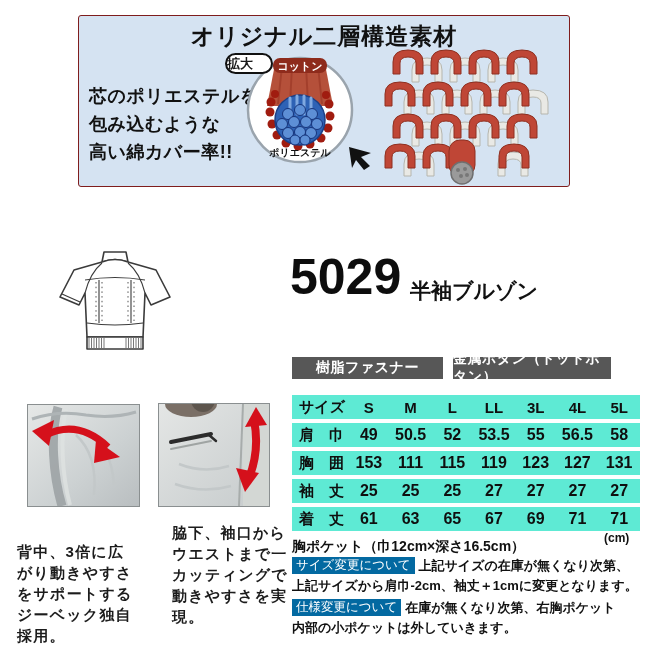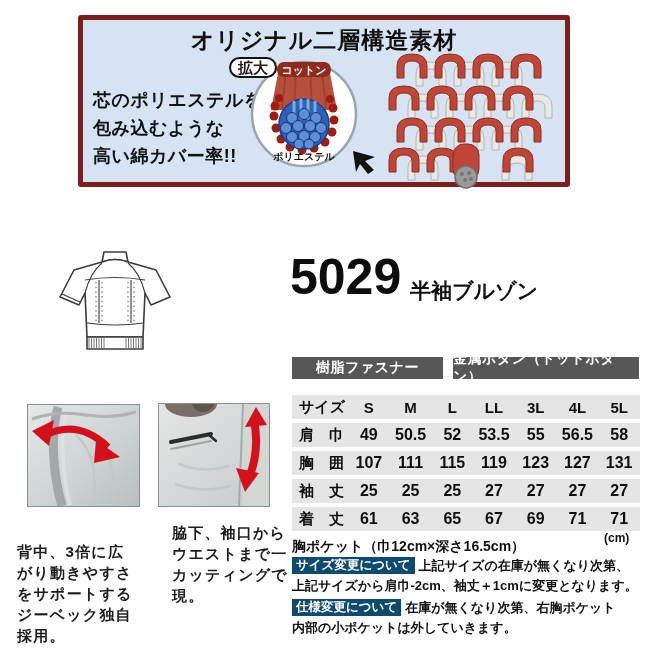--- a/index.html
+++ b/index.html
@@ -2,62 +2,62 @@
 <html><head>
 <meta charset="utf-8">
 <style>
   * { margin:0; padding:0; box-sizing:border-box; }
   html,body { background:#fff; }
   body { font-family:"Liberation Sans","DejaVu Sans",sans-serif; color:#1a1a1a; }
   #page { position:relative; width:650px; height:650px; background:#fff; overflow:hidden; }
 
   
   .banner { position:absolute; left:78px; top:15px; width:492px; height:172px;
-            background:#d5e3f2; border:5px solid #7f1d1d; border-radius:3px; }
+            background:#d5e3f2; border:1px solid #7f1d1d; border-radius:3px; }
   .banner-title { position:absolute; left:0; right:0; top:5px; text-align:center;
                   font-size:23px; font-weight:bold; color:#111; letter-spacing:1px; }
   .banner-desc { position:absolute; left:10px; top:66px; font-size:18px; font-weight:bold;
                  color:#111; line-height:28px; letter-spacing:0.5px; }
   .magnify-bubble { position:absolute; left:146px; top:37px; width:48px; height:21px;
                     background:#fff; border:2px solid #111; border-radius:11px;
-                    font-size:15px; font-weight:bold; text-align:center; line-height:17px; z-index:4; }
+                    font-size:13px; font-weight:bold; line-height:17px; z-index:4; }
   .fiber-circle { position:absolute; left:165px; top:38px; z-index:3; }
   .cursor-arrow { position:absolute; left:268px; top:128px; z-index:5; }
   .weave { position:absolute; left:298px; top:30px; z-index:2; }
 
   
   .jacket { position:absolute; left:52px; top:249px; }
 
   
   .product-number { position:absolute; left:290px; top:248px; font-size:50px; font-weight:bold;
                     color:#0d0d0d; letter-spacing:0px; }
   .product-name { position:absolute; left:410px; top:277px; font-size:21px; font-weight:bold; color:#111; }
 
   
   .feature-badge { position:absolute; top:357px; height:22px; background:#575757; color:#fff;
                    font-size:14px; font-weight:bold; display:flex; align-items:center; justify-content:center;
                    letter-spacing:0.5px; }
   .badge-1 { left:292px; width:151px; }
-  .badge-2 { left:453px; width:186px; }
+  .badge-2 { left:453px; width:158px; }
 
   
   .size-table { position:absolute; left:292px; top:395px; width:348px; }
   .st-row { display:grid; grid-template-columns:56px repeat(7,1fr); height:24px; margin-bottom:4px;
-            background:#e5e5e5; align-items:center; }
+            background:#5eead4; align-items:center; }
   .st-cell { text-align:center; font-size:16px; font-weight:bold; color:#0f0f0f; }
   .st-label { text-align:left; padding-left:7px; font-size:15px; }
   .st-header .st-cell { font-size:15px; }
 
   .pocket-note { position:absolute; left:292px; top:538px; font-size:14px; font-weight:bold; color:#111; }
   .cm-note { position:absolute; left:604px; top:531px; font-size:12px; font-weight:bold; color:#111; }
 
   
   .notes { position:absolute; left:292px; top:556px; width:356px; font-size:13px; font-weight:bold;
            line-height:19.5px; color:#111; }
-  .note-badge { display:inline-block; background:#0c4a6e; color:#fff; font-size:12.5px; font-weight:bold;
+  .note-badge { display:inline-block; background:#0369a1; color:#fff; font-size:12.5px; font-weight:normal;
                 padding:0 4px; height:17px; line-height:17px; margin-right:4px; vertical-align:1px; }
   .note-block { margin-bottom:3px; }
 
   
   .photo { position:absolute; border:1px solid #8a8f90; overflow:hidden; }
   .photo-left { left:27px; top:404px; width:113px; height:103px; }
   .photo-right { left:158px; top:403px; width:112px; height:104px; }
 
   .caption { position:absolute; top:522px; width:140px; font-size:15px; font-weight:bold;
              letter-spacing:1.2px; line-height:21px; color:#1c1c1c; }
@@ -221,21 +221,21 @@
       <div class="st-cell">49</div>
       <div class="st-cell">50.5</div>
       <div class="st-cell">52</div>
       <div class="st-cell">53.5</div>
       <div class="st-cell">55</div>
       <div class="st-cell">56.5</div>
       <div class="st-cell">58</div>
     </div>
     <div class="st-row">
       <div class="st-cell st-label">胸　囲</div>
-      <div class="st-cell">107</div>
+      <div class="st-cell">153</div>
       <div class="st-cell">111</div>
       <div class="st-cell">115</div>
       <div class="st-cell">119</div>
       <div class="st-cell">123</div>
       <div class="st-cell">127</div>
       <div class="st-cell">131</div>
     </div>
     <div class="st-row">
       <div class="st-cell st-label">袖　丈</div>
       <div class="st-cell">25</div>
@@ -326,16 +326,17 @@
     <div>がり動きやすさ</div>
     <div>をサポートする</div>
     <div>ジーベック独自</div>
     <div>採用。</div>
   </div>
 
   <div class="caption caption-right">
     <div>脇下、袖口から</div>
     <div>ウエストまで一</div>
     <div>カッティングで</div>
+    <div>動きやすさを実</div>
     <div>現。</div>
   </div>
 
 </div>
 
 </body></html>

